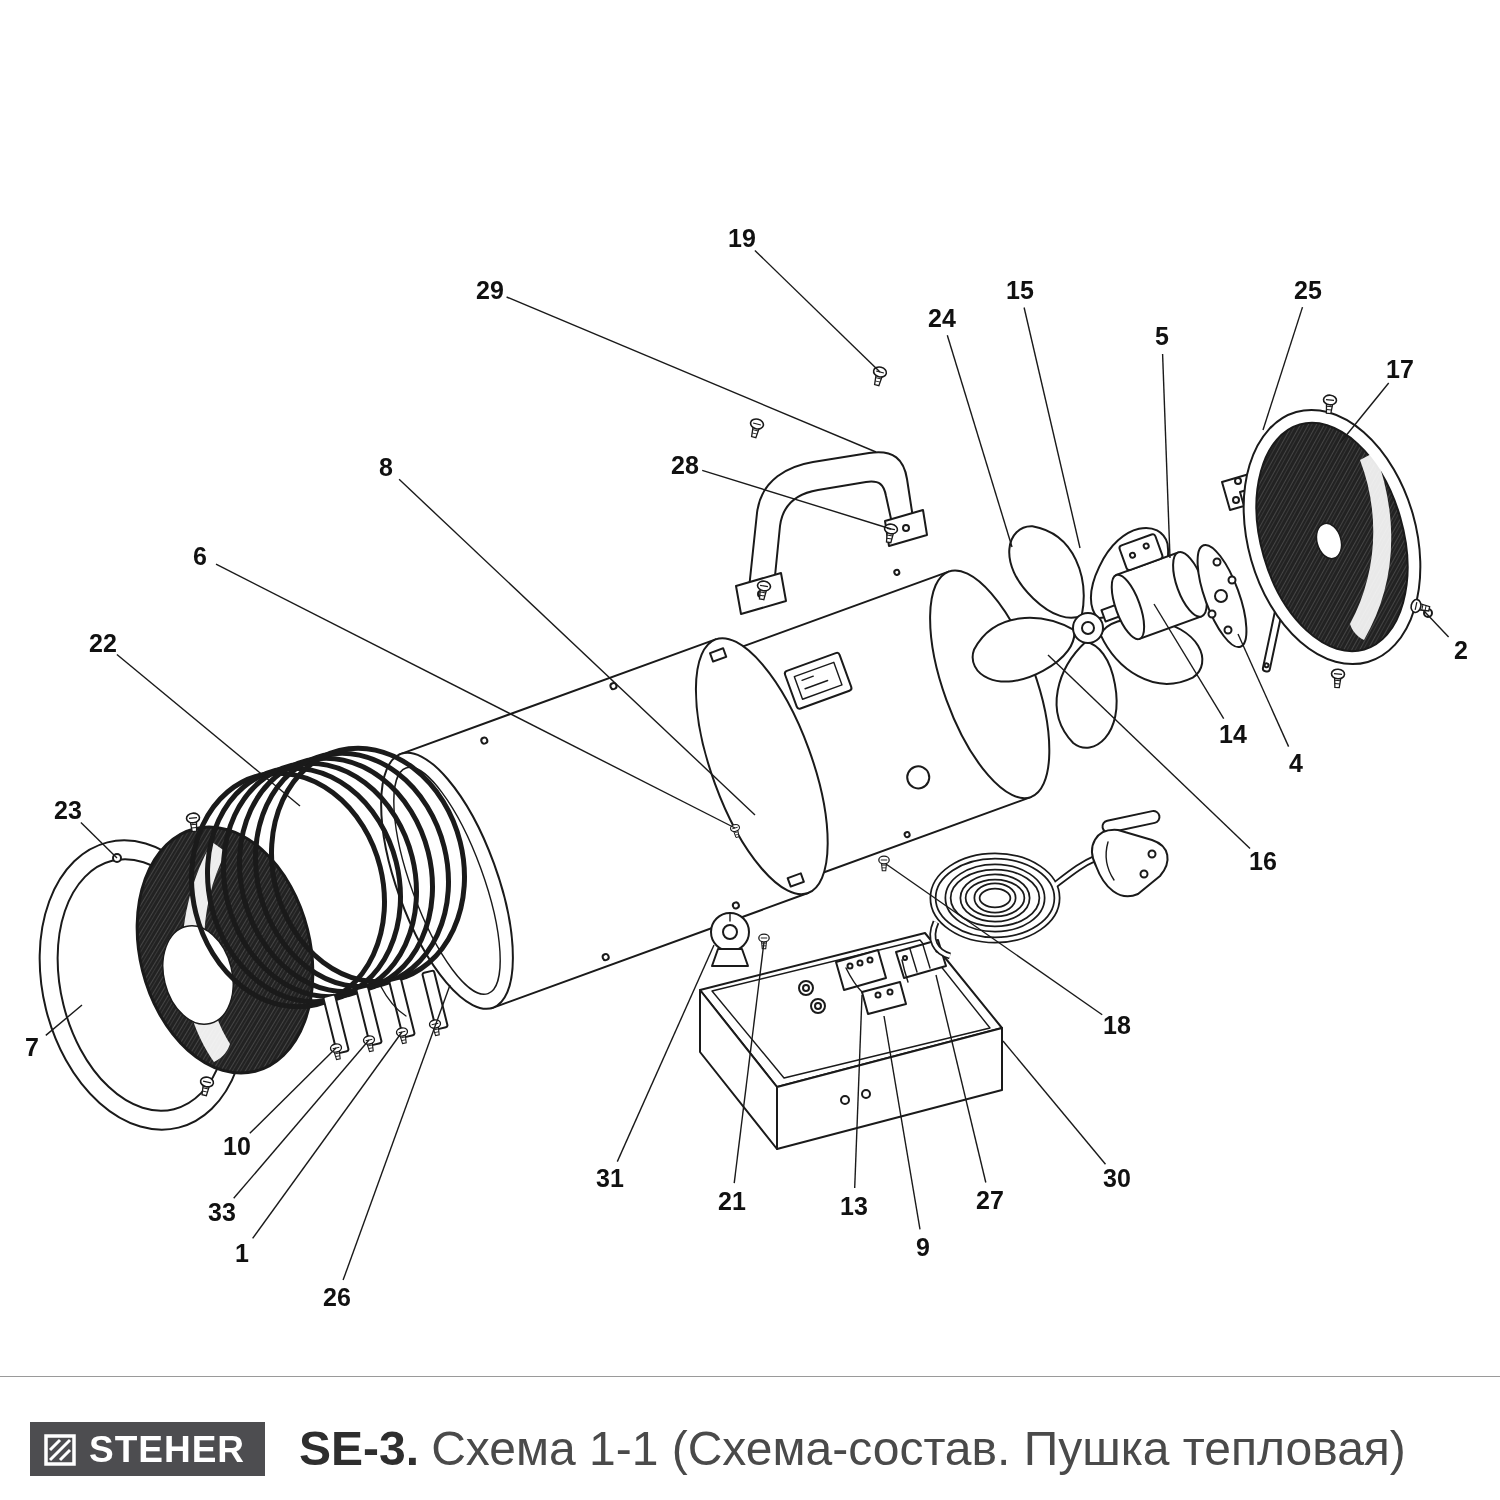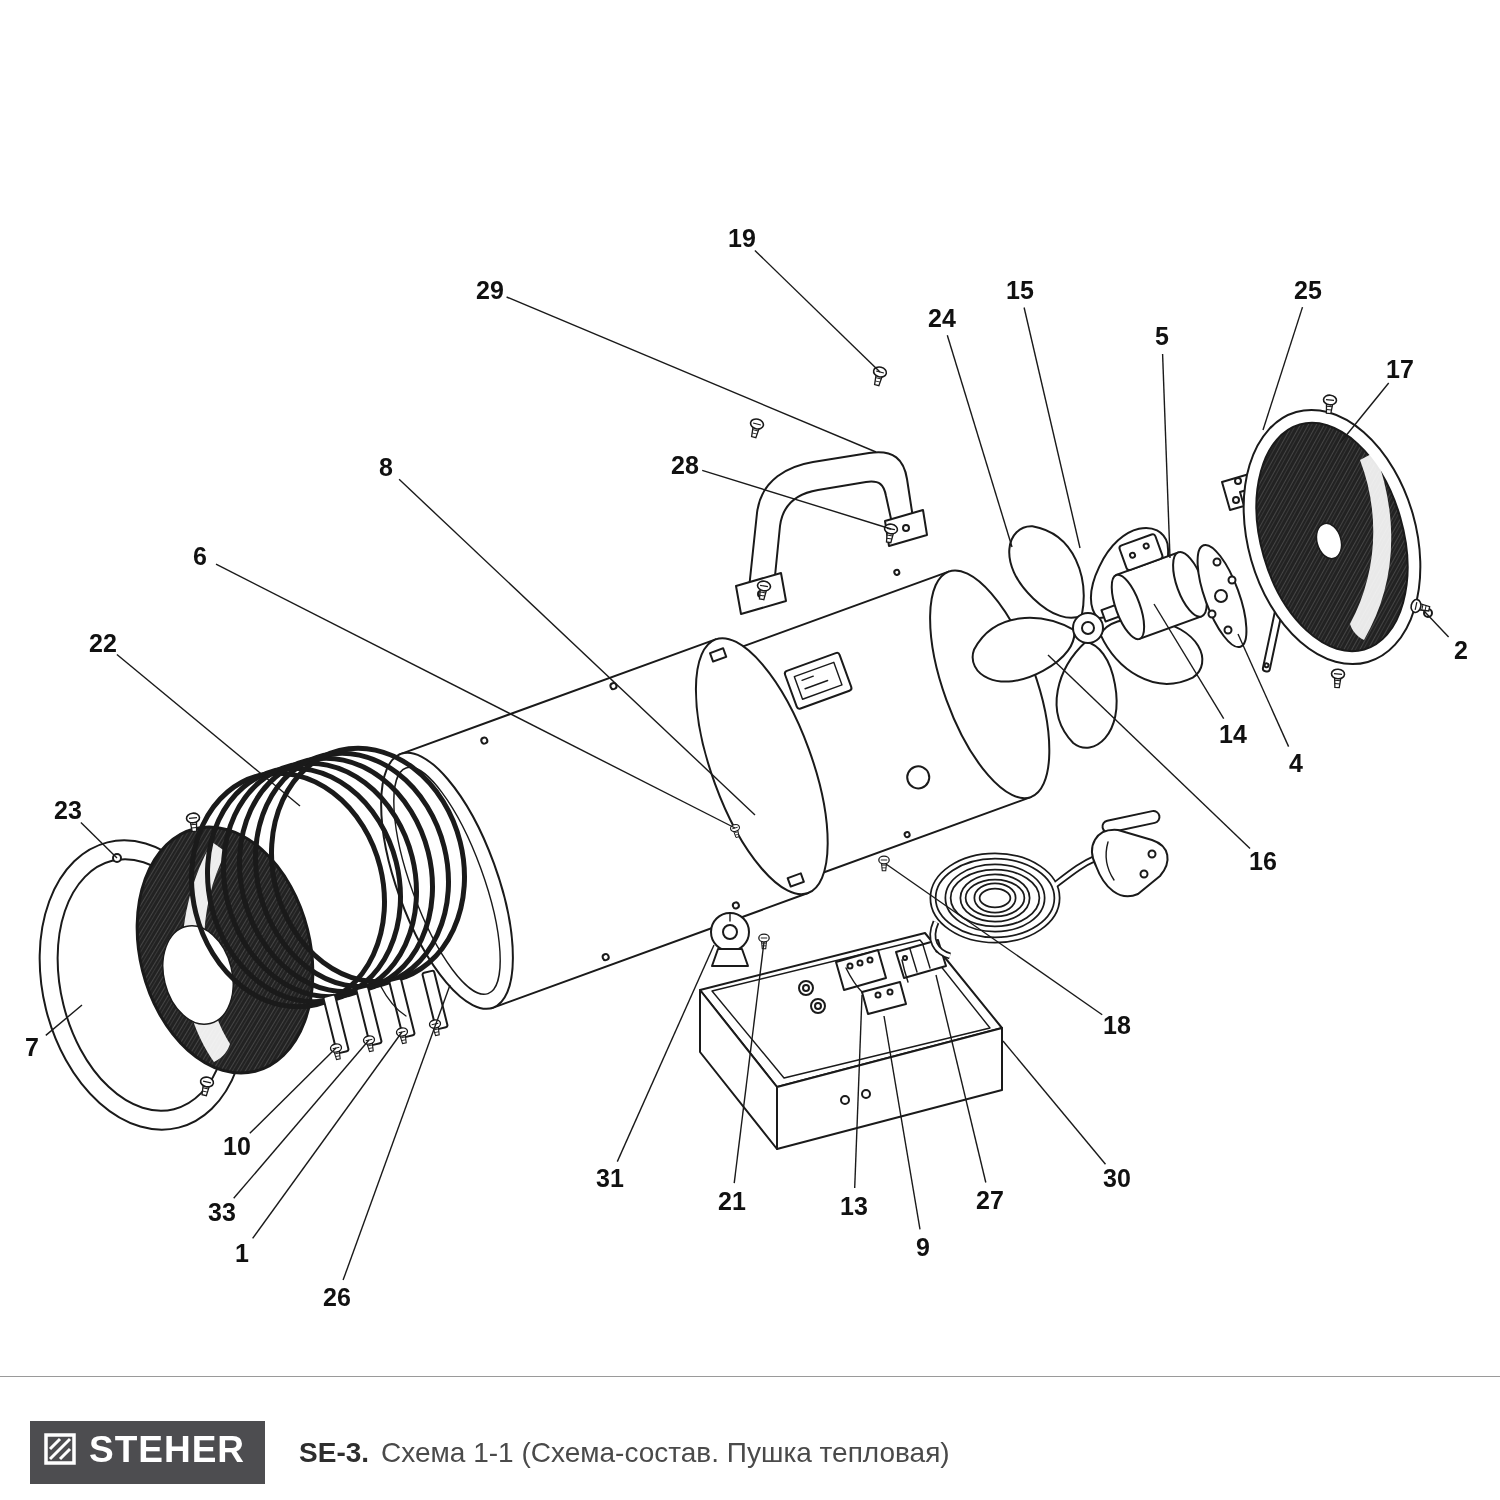--- a/index.html
+++ b/index.html
@@ -14,24 +14,24 @@
   .callout-lines line{stroke:#1a1a1a;stroke-width:1.4;}
   .callout-labels text{
     font-family:"Liberation Sans",sans-serif;font-size:25px;font-weight:bold;
     fill:#111111;text-anchor:middle;dominant-baseline:central;
   }
   .footer{position:absolute;left:0;top:1376px;width:1500px;}
   .footer .divider{width:1500px;height:0;border-top:1px solid #9a9a9a;}
   .footer-row{display:flex;align-items:center;gap:34px;margin:44px 0 0 30px;}
   .logo{
     background:#4d4d50;color:#ffffff;display:flex;align-items:center;gap:12px;
-    padding:9px 20px 16px 13px;height:38px;
+    padding:9px 20px 7px 13px;height:38px;
   }
   .logo-text{font-weight:bold;font-size:37px;letter-spacing:1px;line-height:1;}
-  .caption{font-size:28px;color:#4a4a4a;white-space:nowrap;}
+  .caption{font-size:48px;color:#4a4a4a;white-space:nowrap;}
   .caption .model{font-weight:bold;color:#2e2e2e;margin-right:12px;}
 </style>
 </head>
 <body>
 
 <svg id="diagram" width="1500" height="1500" viewBox="0 0 1500 1500">
   <defs>
     <pattern id="meshPat" width="7" height="7" patternUnits="userSpaceOnUse" patternTransform="rotate(45)">
       <rect width="7" height="7" fill="#222222"></rect>
       <line x1="0" y1="0" x2="0" y2="7" stroke="#4f4f4f" stroke-width="1.6"></line>

